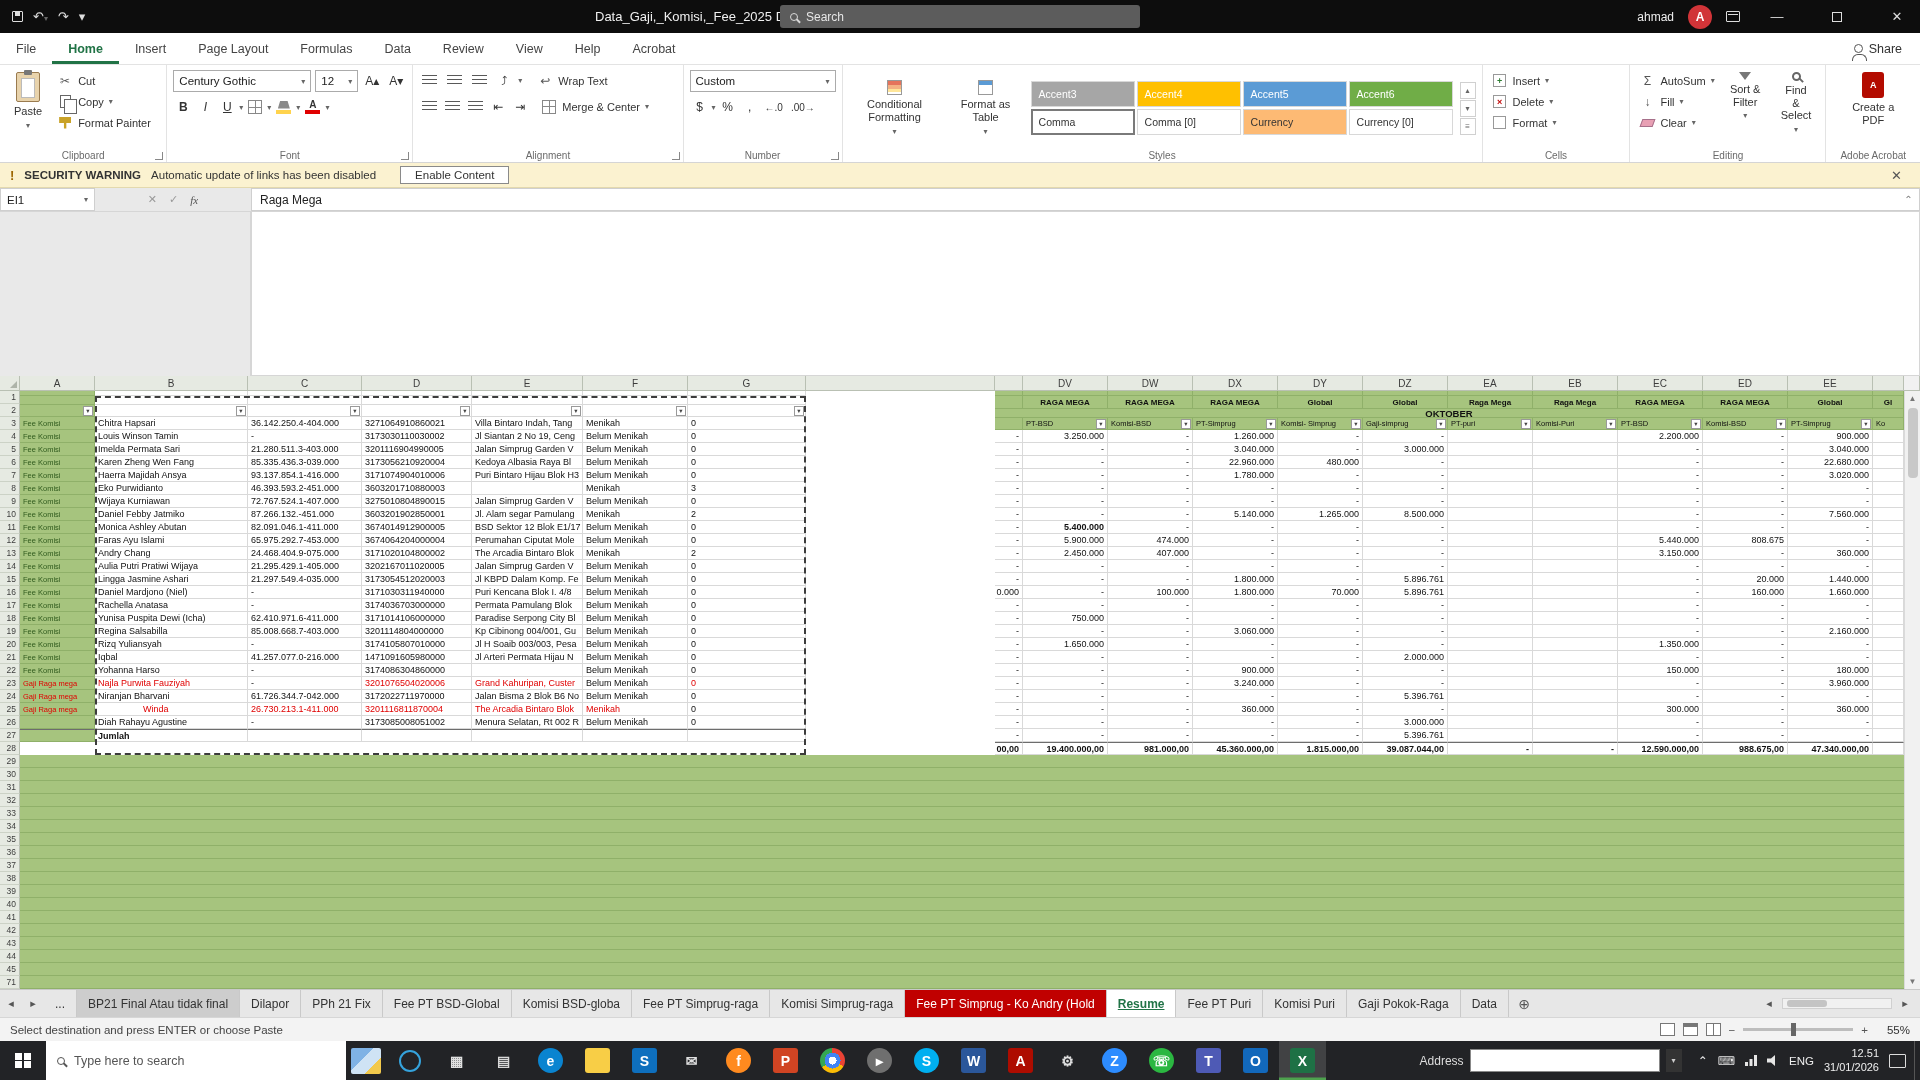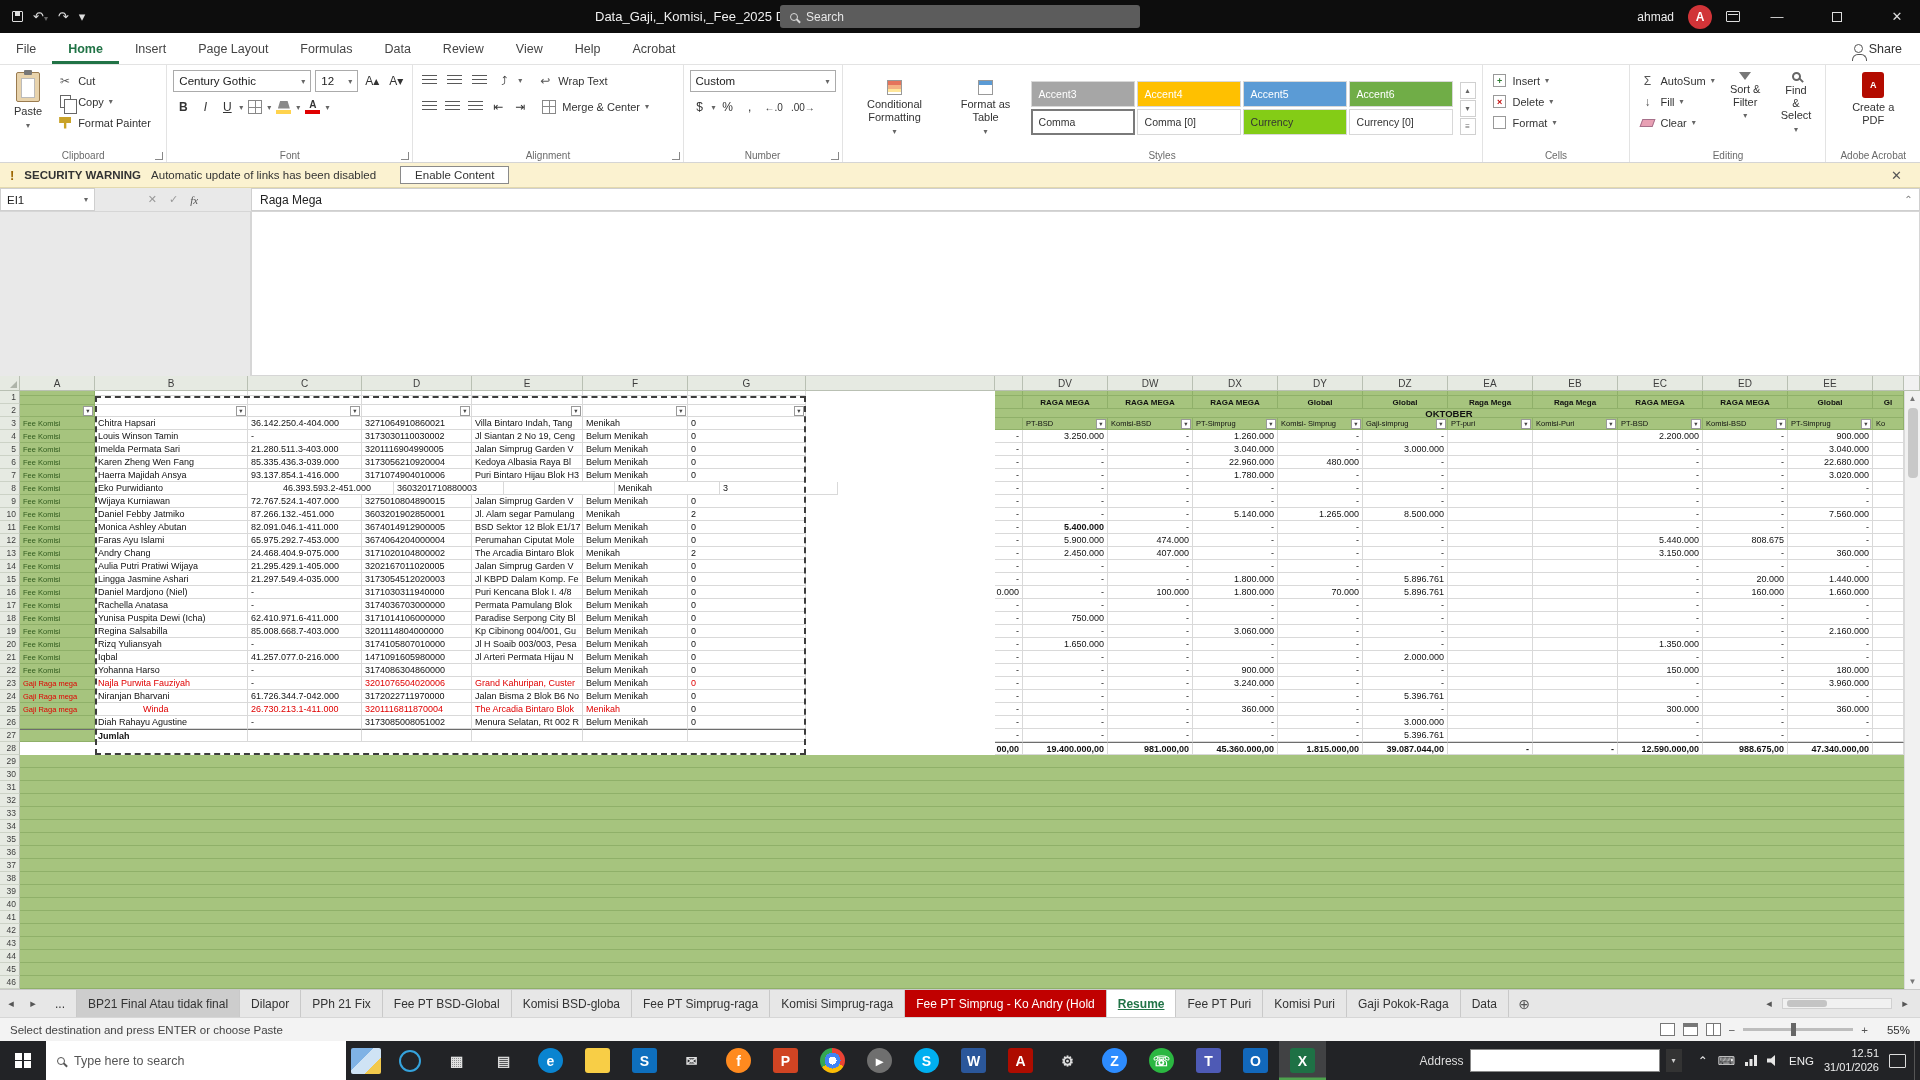--- a/index.html
+++ b/index.html
@@ -364,21 +364,21 @@
           <span>Format as Table</span>
             <span class="dd">▾</span>
         </div>
         <div class="gal">
             <div class="gcell" style="background: rgb(166, 166, 166); color: rgb(255, 255, 255);">Accent3</div>
             <div class="gcell" style="background: rgb(255, 192, 0); color: rgb(255, 255, 255);">Accent4</div>
             <div class="gcell" style="background: rgb(91, 155, 213); color: rgb(255, 255, 255);">Accent5</div>
             <div class="gcell" style="background: rgb(112, 173, 71); color: rgb(255, 255, 255);">Accent6</div>
             <div class="gcell sel" style="background: rgb(255, 255, 255); color: rgb(51, 51, 51);">Comma</div>
             <div class="gcell" style="background: rgb(255, 255, 255); color: rgb(51, 51, 51);">Comma [0]</div>
-            <div class="gcell" style="background: #84cc16; color: rgb(51, 51, 51);">Currency</div>
+            <div class="gcell" style="background: #fdba74; color: rgb(51, 51, 51);">Currency</div>
             <div class="gcell" style="background: rgb(255, 255, 255); color: rgb(51, 51, 51);">Currency [0]</div>
           </div>
         <div class="galsb">
           <span>▴</span>
           <span>▾</span>
           <span>≡</span>
         </div>
       </div>
       <div class="glabel"><span>Styles</span></div>
     </div>
@@ -547,21 +547,21 @@
         <div class="rn">36</div>
         <div class="rn">37</div>
         <div class="rn">38</div>
         <div class="rn">39</div>
         <div class="rn">40</div>
         <div class="rn">41</div>
         <div class="rn">42</div>
         <div class="rn">43</div>
         <div class="rn">44</div>
         <div class="rn">45</div>
-        <div class="rn">46</div>
+        <div class="rn">71</div>
       </div>
     <div class="slayer">
       <div class="greenarea"></div>
       <div class="gapw"></div>
       <div class="lpane">
           <div class="srow" style="height: 5px;">
             <div class="cell g" style="width: 75px;"></div>
             <div class="cell w" style="width: 153px;"></div>
             <div class="cell w" style="width: 114px;"></div>
             <div class="cell w" style="width: 110px;"></div>
@@ -642,21 +642,21 @@
             <div class="cell w lt" style="width: 153px;">Haerra Majidah Ansya</div>
             <div class="cell w lt" style="width: 114px;">93.137.854.1-416.000</div>
             <div class="cell w lt" style="width: 110px;">3171074904010006</div>
             <div class="cell w lt" style="width: 111px;">Puri Bintaro Hijau Blok H3</div>
             <div class="cell w lt" style="width: 105px;">Belum Menikah</div>
             <div class="cell w lt" style="width: 118px;">0</div>
           </div>
           <div class="srow" style="height: 13px;">
             <div class="cell g cat lt" style="width: 75px;">Fee Komisi</div>
             <div class="cell w lt" style="width: 153px;">Eko Purwidianto</div>
-            <div class="cell w lt" style="width: 114px; margin-left: 32px;">46.393.593.2-451.000</div>
+            <div class="cell w lt" style="width: 114px;">46.393.593.2-451.000</div>
             <div class="cell w lt" style="width: 110px;">3603201710880003</div>
             <div class="cell w lt" style="width: 111px;"></div>
             <div class="cell w lt" style="width: 105px;">Menikah</div>
             <div class="cell w lt" style="width: 118px;">3</div>
           </div>
           <div class="srow" style="height: 13px;">
             <div class="cell g cat lt" style="width: 75px;">Fee Komisi</div>
             <div class="cell w lt" style="width: 153px;">Wijaya Kurniawan</div>
             <div class="cell w lt" style="width: 114px;">72.767.524.1-407.000</div>
             <div class="cell w lt" style="width: 110px;">3275010804890015</div>

